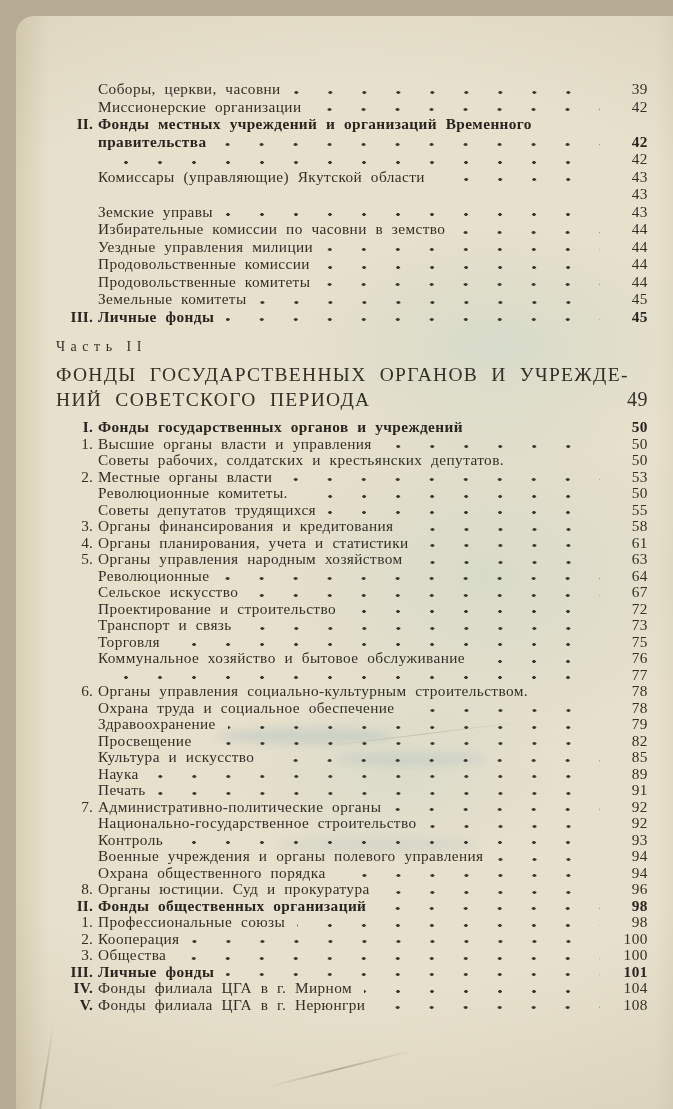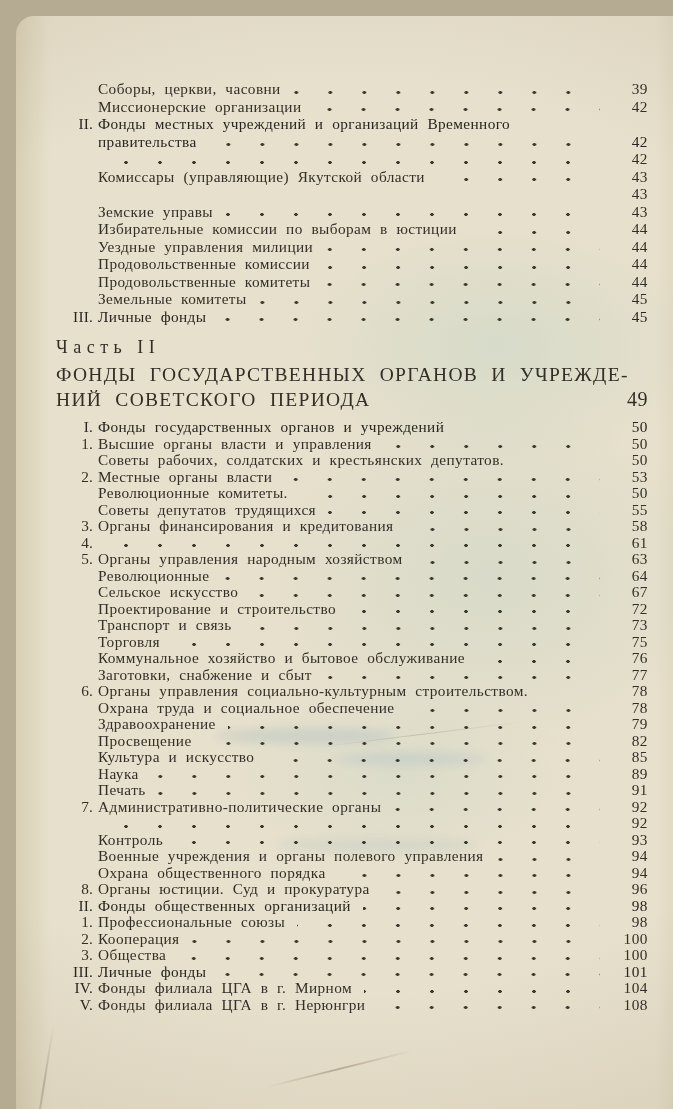--- a/index.html
+++ b/index.html
@@ -37,40 +37,40 @@
     letter-spacing:0.4px;word-spacing:4.5px;
     white-space:nowrap;
   }
   #part1-list .toc-row{height:17.5px;line-height:17.5px;}
   #part2-list .toc-row{height:16.5px;line-height:16.5px;}
   .toc-row .marker{
     flex:0 0 37px;text-align:right;margin-right:5px;
     letter-spacing:0.2px;
   }
   .toc-row .label{flex:0 0 auto;}
-  .bold{font-weight:400;color:var(--ink-bold);}
+  .bold{font-weight:700;color:var(--ink-bold);}
   .toc-row .dots{
     flex:1 1 auto;
     height:5px;
     align-self:flex-end;
     margin:0 10px 3px 12px;
     background-image:radial-gradient(circle at 2px 2.5px, rgba(45,42,34,0.92) 1.5px, transparent 1.9px);
     background-size:34px 5px;
     background-repeat:repeat-x;
     background-position:right center;
   }
   .toc-row .dots.hidden-dots{background-image:none;}
   .toc-row .pagenum{
     flex:0 0 38px;text-align:right;
     letter-spacing:0.5px;word-spacing:normal;
   }
   
   .part-label{
     margin-top:12px;
-    font-size:18px;line-height:20px;
+    font-size:14px;line-height:20px;
     letter-spacing:5.5px;
   }
   .section-heading{margin-top:5px;font-size:19.5px;letter-spacing:1.3px;word-spacing:7px;}
   .sh-line{line-height:25px;display:flex;align-items:flex-start;}
   .sh-line .sh-text{flex:0 0 auto;}
   .sh-line .sh-fill{flex:1 1 auto;}
   .sh-line .pagenum{
     flex:0 0 38px;text-align:right;
     font-size:20px;letter-spacing:0.5px;word-spacing:normal;
   }
@@ -148,21 +148,21 @@
           <span class="pagenum">43</span>
         </div>
         <div class="toc-row">
           <span class="marker"></span>
           <span class="label">Земские управы</span>
           <span class="dots"></span>
           <span class="pagenum">43</span>
         </div>
         <div class="toc-row">
           <span class="marker"></span>
-          <span class="label">Избирательные комиссии по выборам в юстиции</span>
+          <span class="label">Избирательные комиссии по часовни в земство</span>
           <span class="dots"></span>
           <span class="pagenum">44</span>
         </div>
         <div class="toc-row">
           <span class="marker"></span>
           <span class="label">Уездные управления милиции</span>
           <span class="dots"></span>
           <span class="pagenum">44</span>
         </div>
         <div class="toc-row">
@@ -242,20 +242,21 @@
           <span class="pagenum">55</span>
         </div>
         <div class="toc-row">
           <span class="marker">3.</span>
           <span class="label">Органы финансирования и кредитования</span>
           <span class="dots"></span>
           <span class="pagenum">58</span>
         </div>
         <div class="toc-row">
           <span class="marker">4.</span>
+          <span class="label">Органы планирования, учета и статистики</span>
           <span class="dots"></span>
           <span class="pagenum">61</span>
         </div>
         <div class="toc-row">
           <span class="marker">5.</span>
           <span class="label">Органы управления народным хозяйством</span>
           <span class="dots"></span>
           <span class="pagenum">63</span>
         </div>
         <div class="toc-row">
@@ -289,21 +290,20 @@
           <span class="pagenum">75</span>
         </div>
         <div class="toc-row">
           <span class="marker"></span>
           <span class="label">Коммунальное хозяйство и бытовое обслуживание</span>
           <span class="dots"></span>
           <span class="pagenum">76</span>
         </div>
         <div class="toc-row">
           <span class="marker"></span>
-          <span class="label">Заготовки, снабжение и сбыт</span>
           <span class="dots"></span>
           <span class="pagenum">77</span>
         </div>
         <div class="toc-row">
           <span class="marker">6.</span>
           <span class="label">Органы управления социально-культурным строительством.</span>
           <span class="dots hidden-dots"></span>
           <span class="pagenum">78</span>
         </div>
         <div class="toc-row">
@@ -343,20 +343,21 @@
           <span class="pagenum">91</span>
         </div>
         <div class="toc-row">
           <span class="marker">7.</span>
           <span class="label">Административно-политические  органы</span>
           <span class="dots"></span>
           <span class="pagenum">92</span>
         </div>
         <div class="toc-row">
           <span class="marker"></span>
+          <span class="label">Национально-государственное  строительство</span>
           <span class="dots"></span>
           <span class="pagenum">92</span>
         </div>
         <div class="toc-row">
           <span class="marker"></span>
           <span class="label">Контроль</span>
           <span class="dots"></span>
           <span class="pagenum">93</span>
         </div>
         <div class="toc-row">

